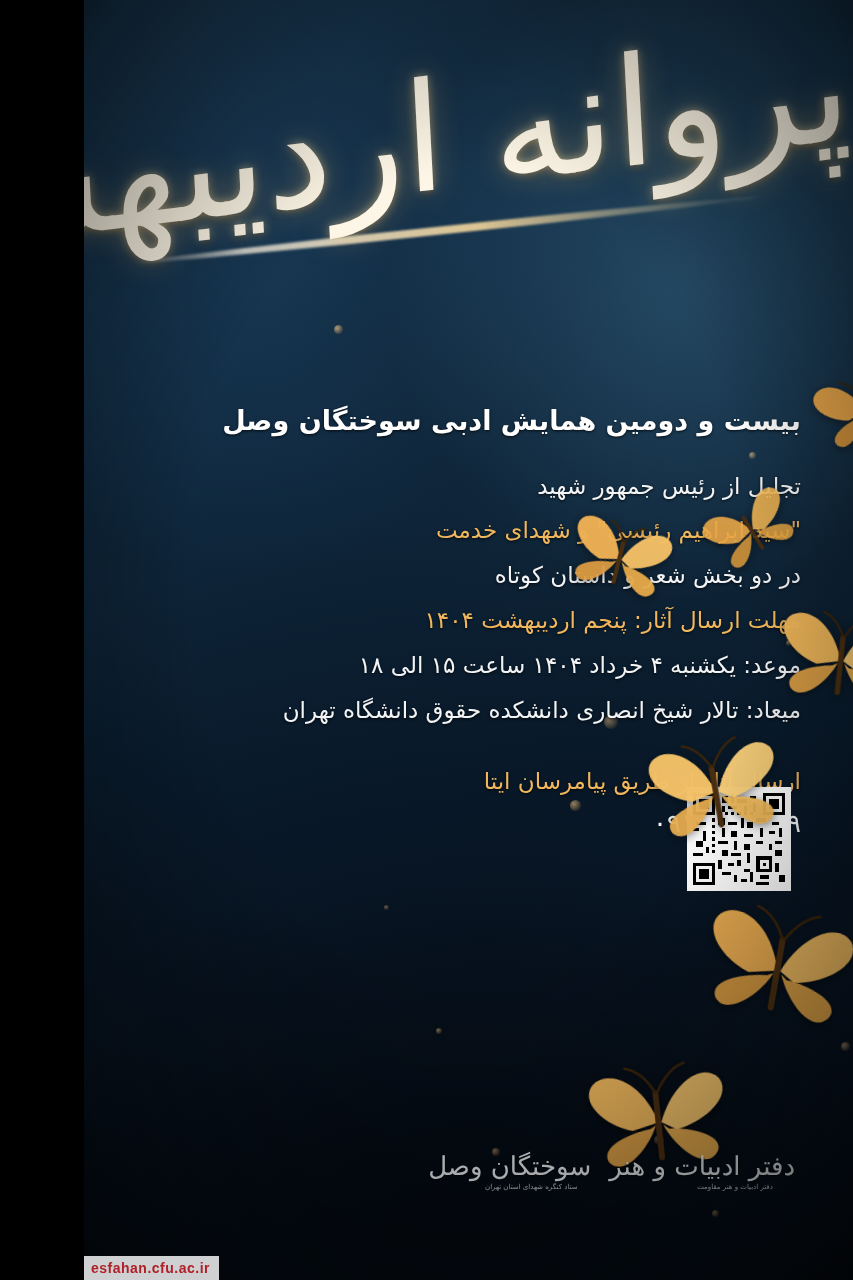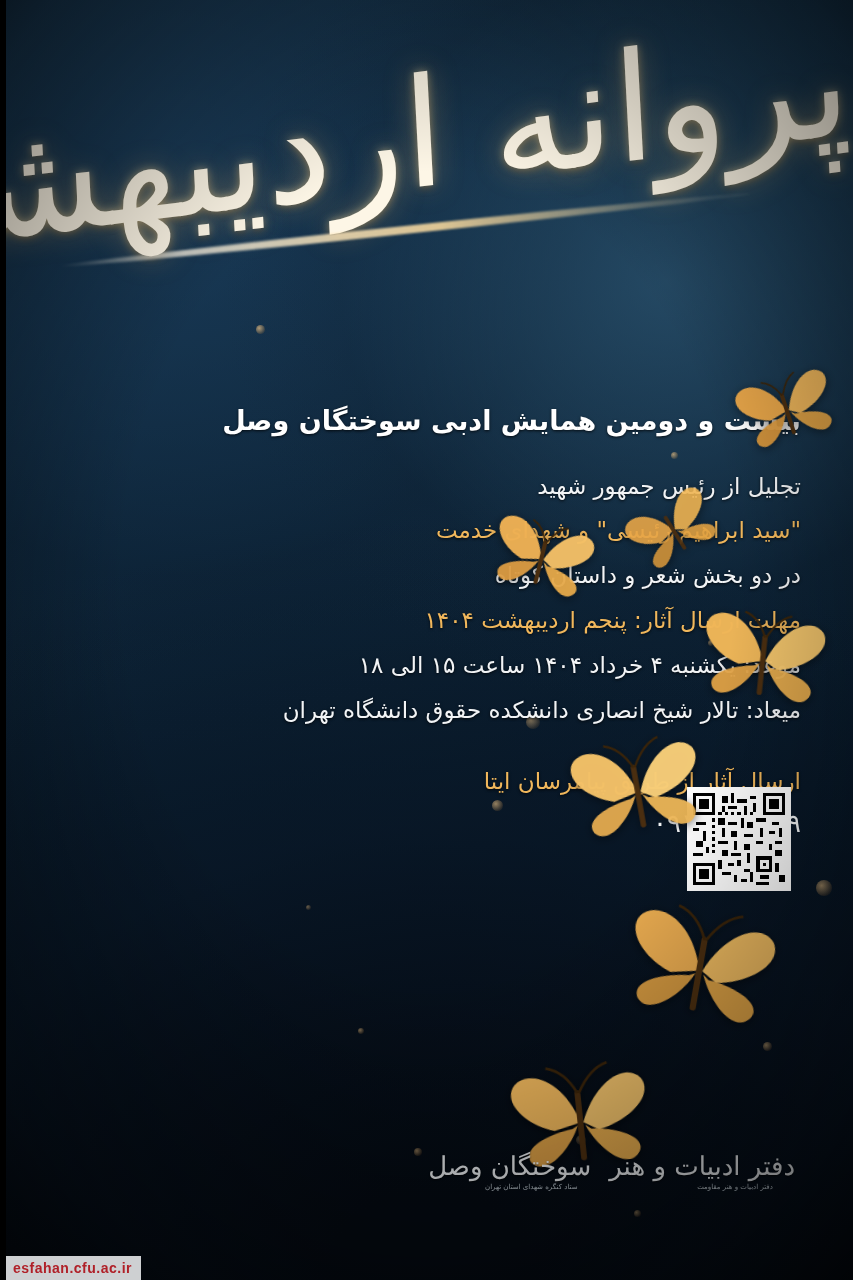--- a/index.html
+++ b/index.html
@@ -6,21 +6,21 @@
     margin: 0;
     padding: 0;
     background: #000;
   }
   body {
     font-family: "DejaVu Sans", sans-serif;
   }
 
   .poster {
     position: relative;
-    width: 847px;
+    width: 769px;
     height: 1280px;
     overflow: hidden;
     background:
       radial-gradient(ellipse 70% 45% at 78% 22%, rgba(40,78,105,0.85) 0%, rgba(18,38,56,0.2) 55%, rgba(0,0,0,0) 75%),
       radial-gradient(ellipse 85% 60% at 20% 12%, rgba(28,62,92,0.75) 0%, rgba(12,30,48,0.25) 55%, rgba(0,0,0,0) 78%),
       radial-gradient(ellipse 120% 70% at 50% 100%, rgba(4,10,18,1) 10%, rgba(8,20,34,0.6) 50%, rgba(0,0,0,0) 85%),
       linear-gradient(170deg, #16344b 0%, #123049 22%, #0d2438 45%, #081a2b 65%, #050f1c 85%, #02070f 100%);
   }
 
   

